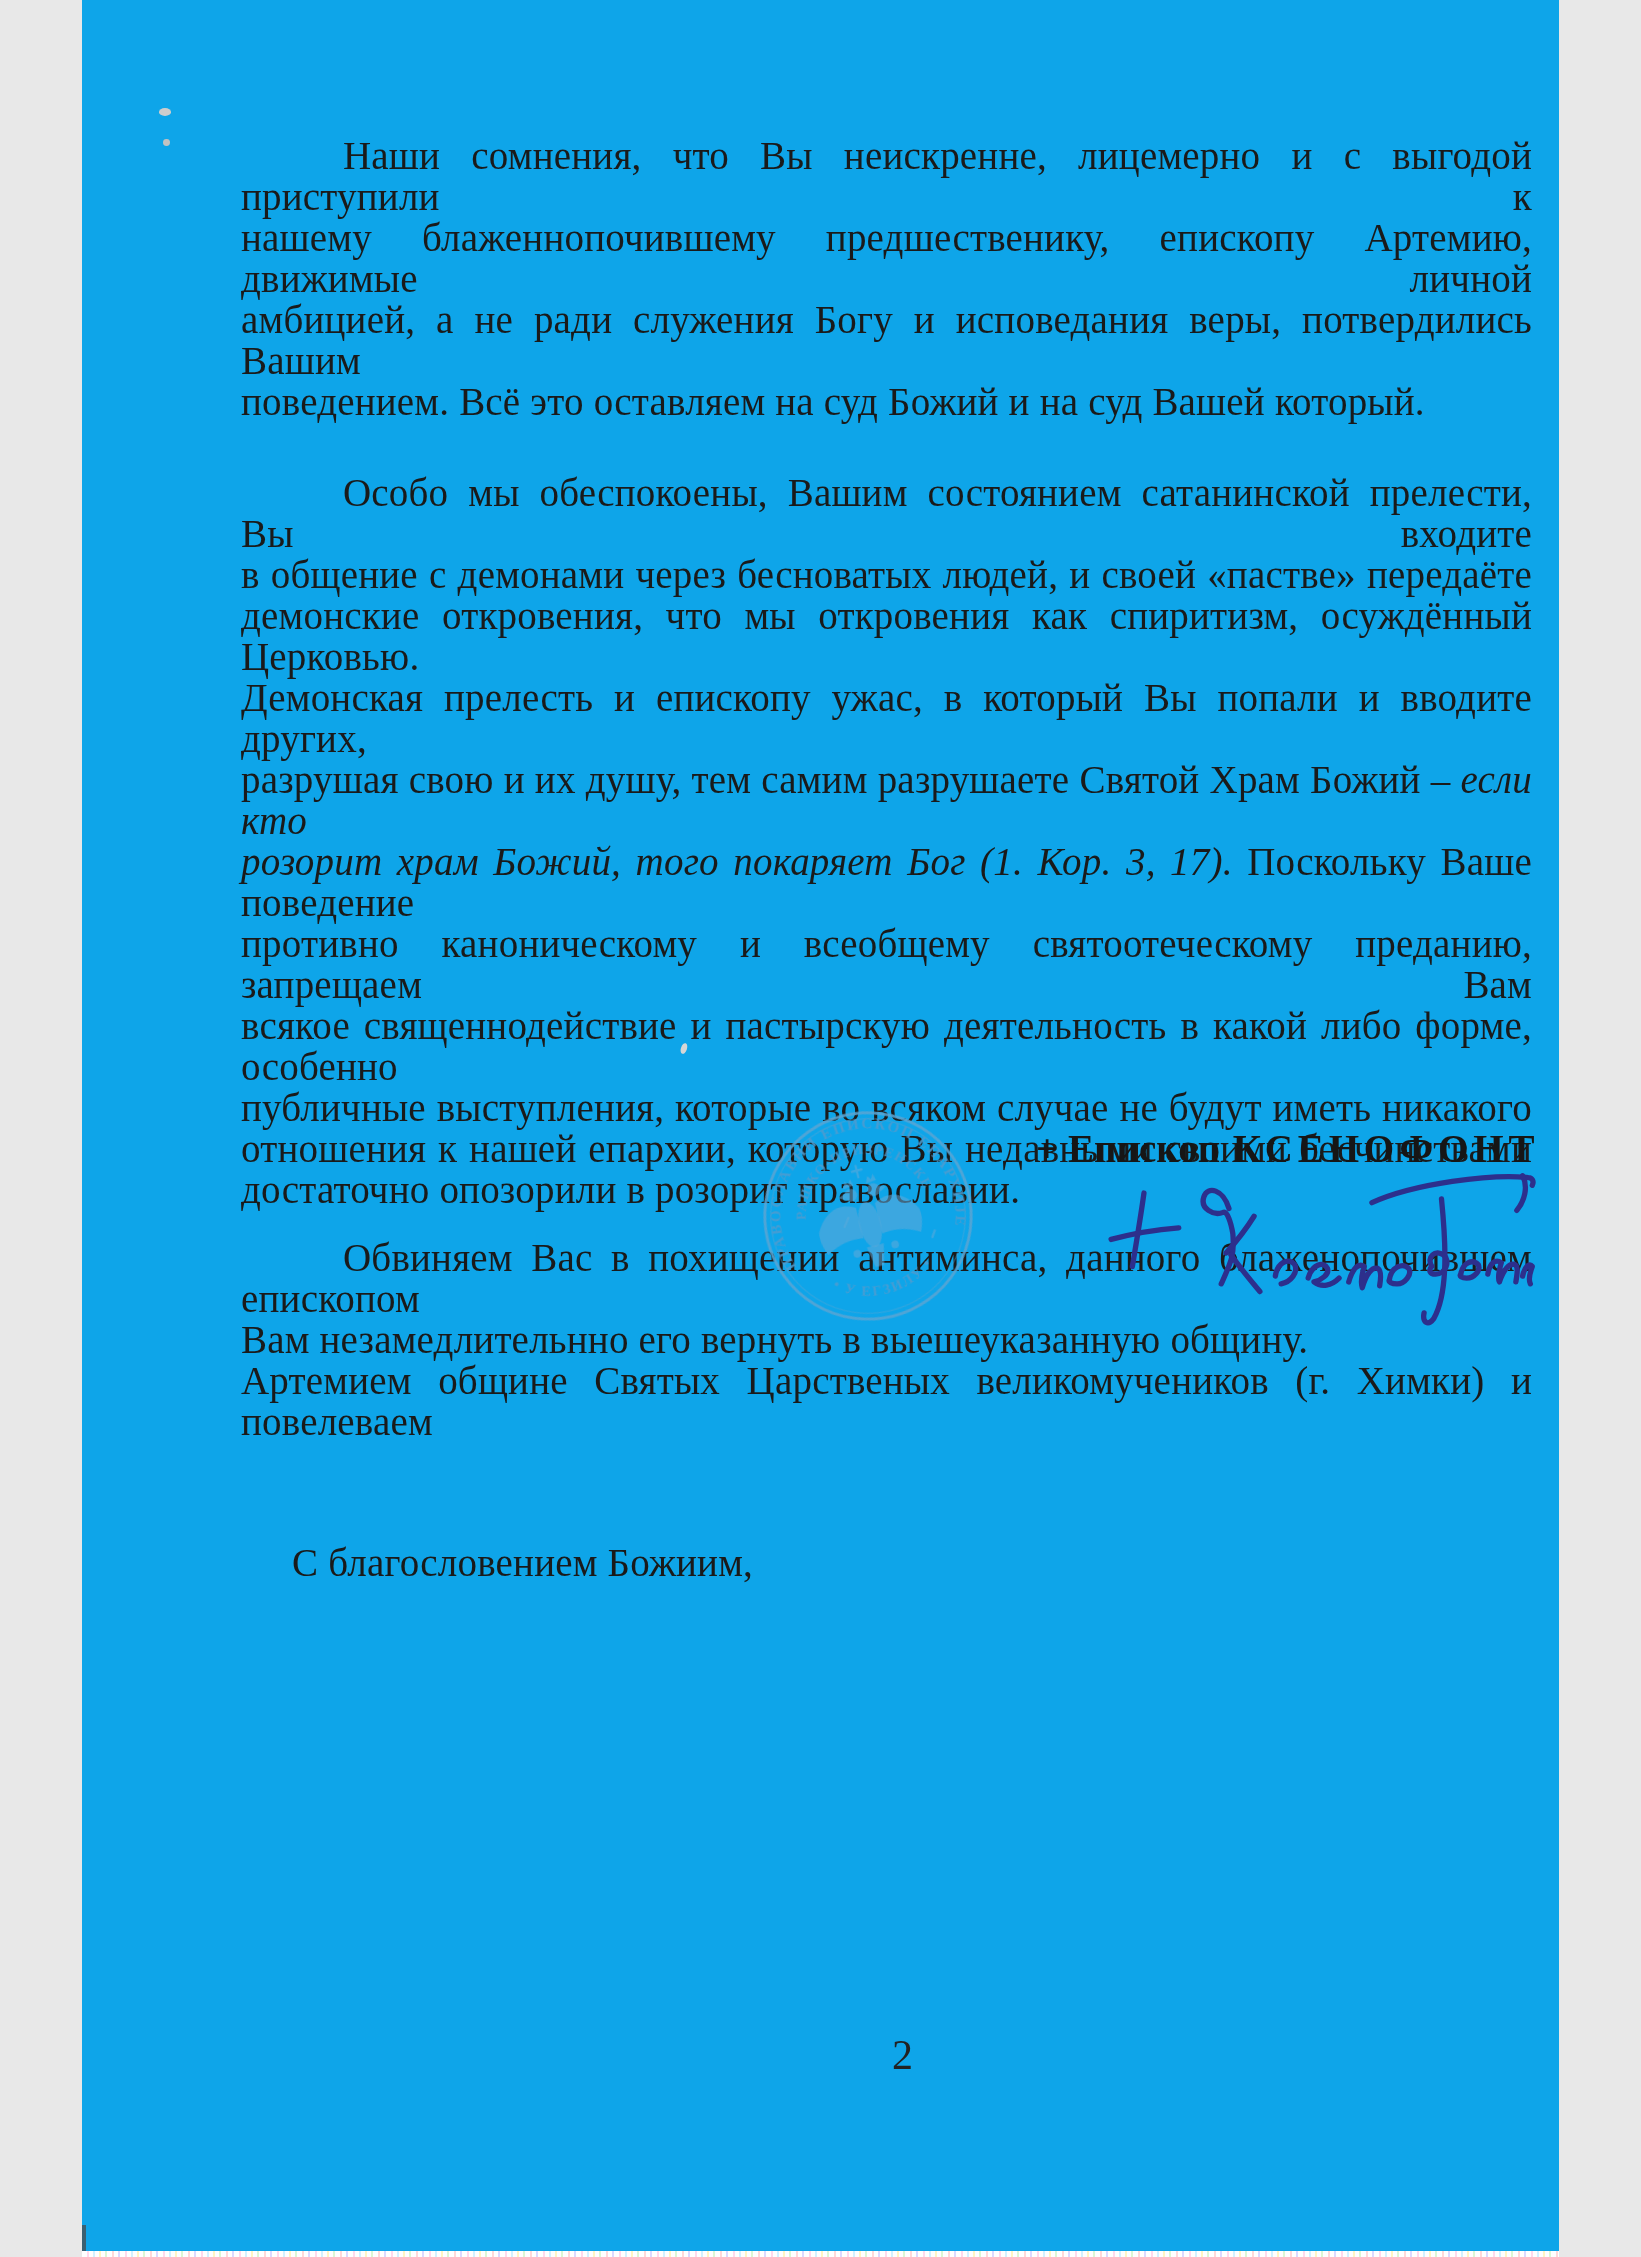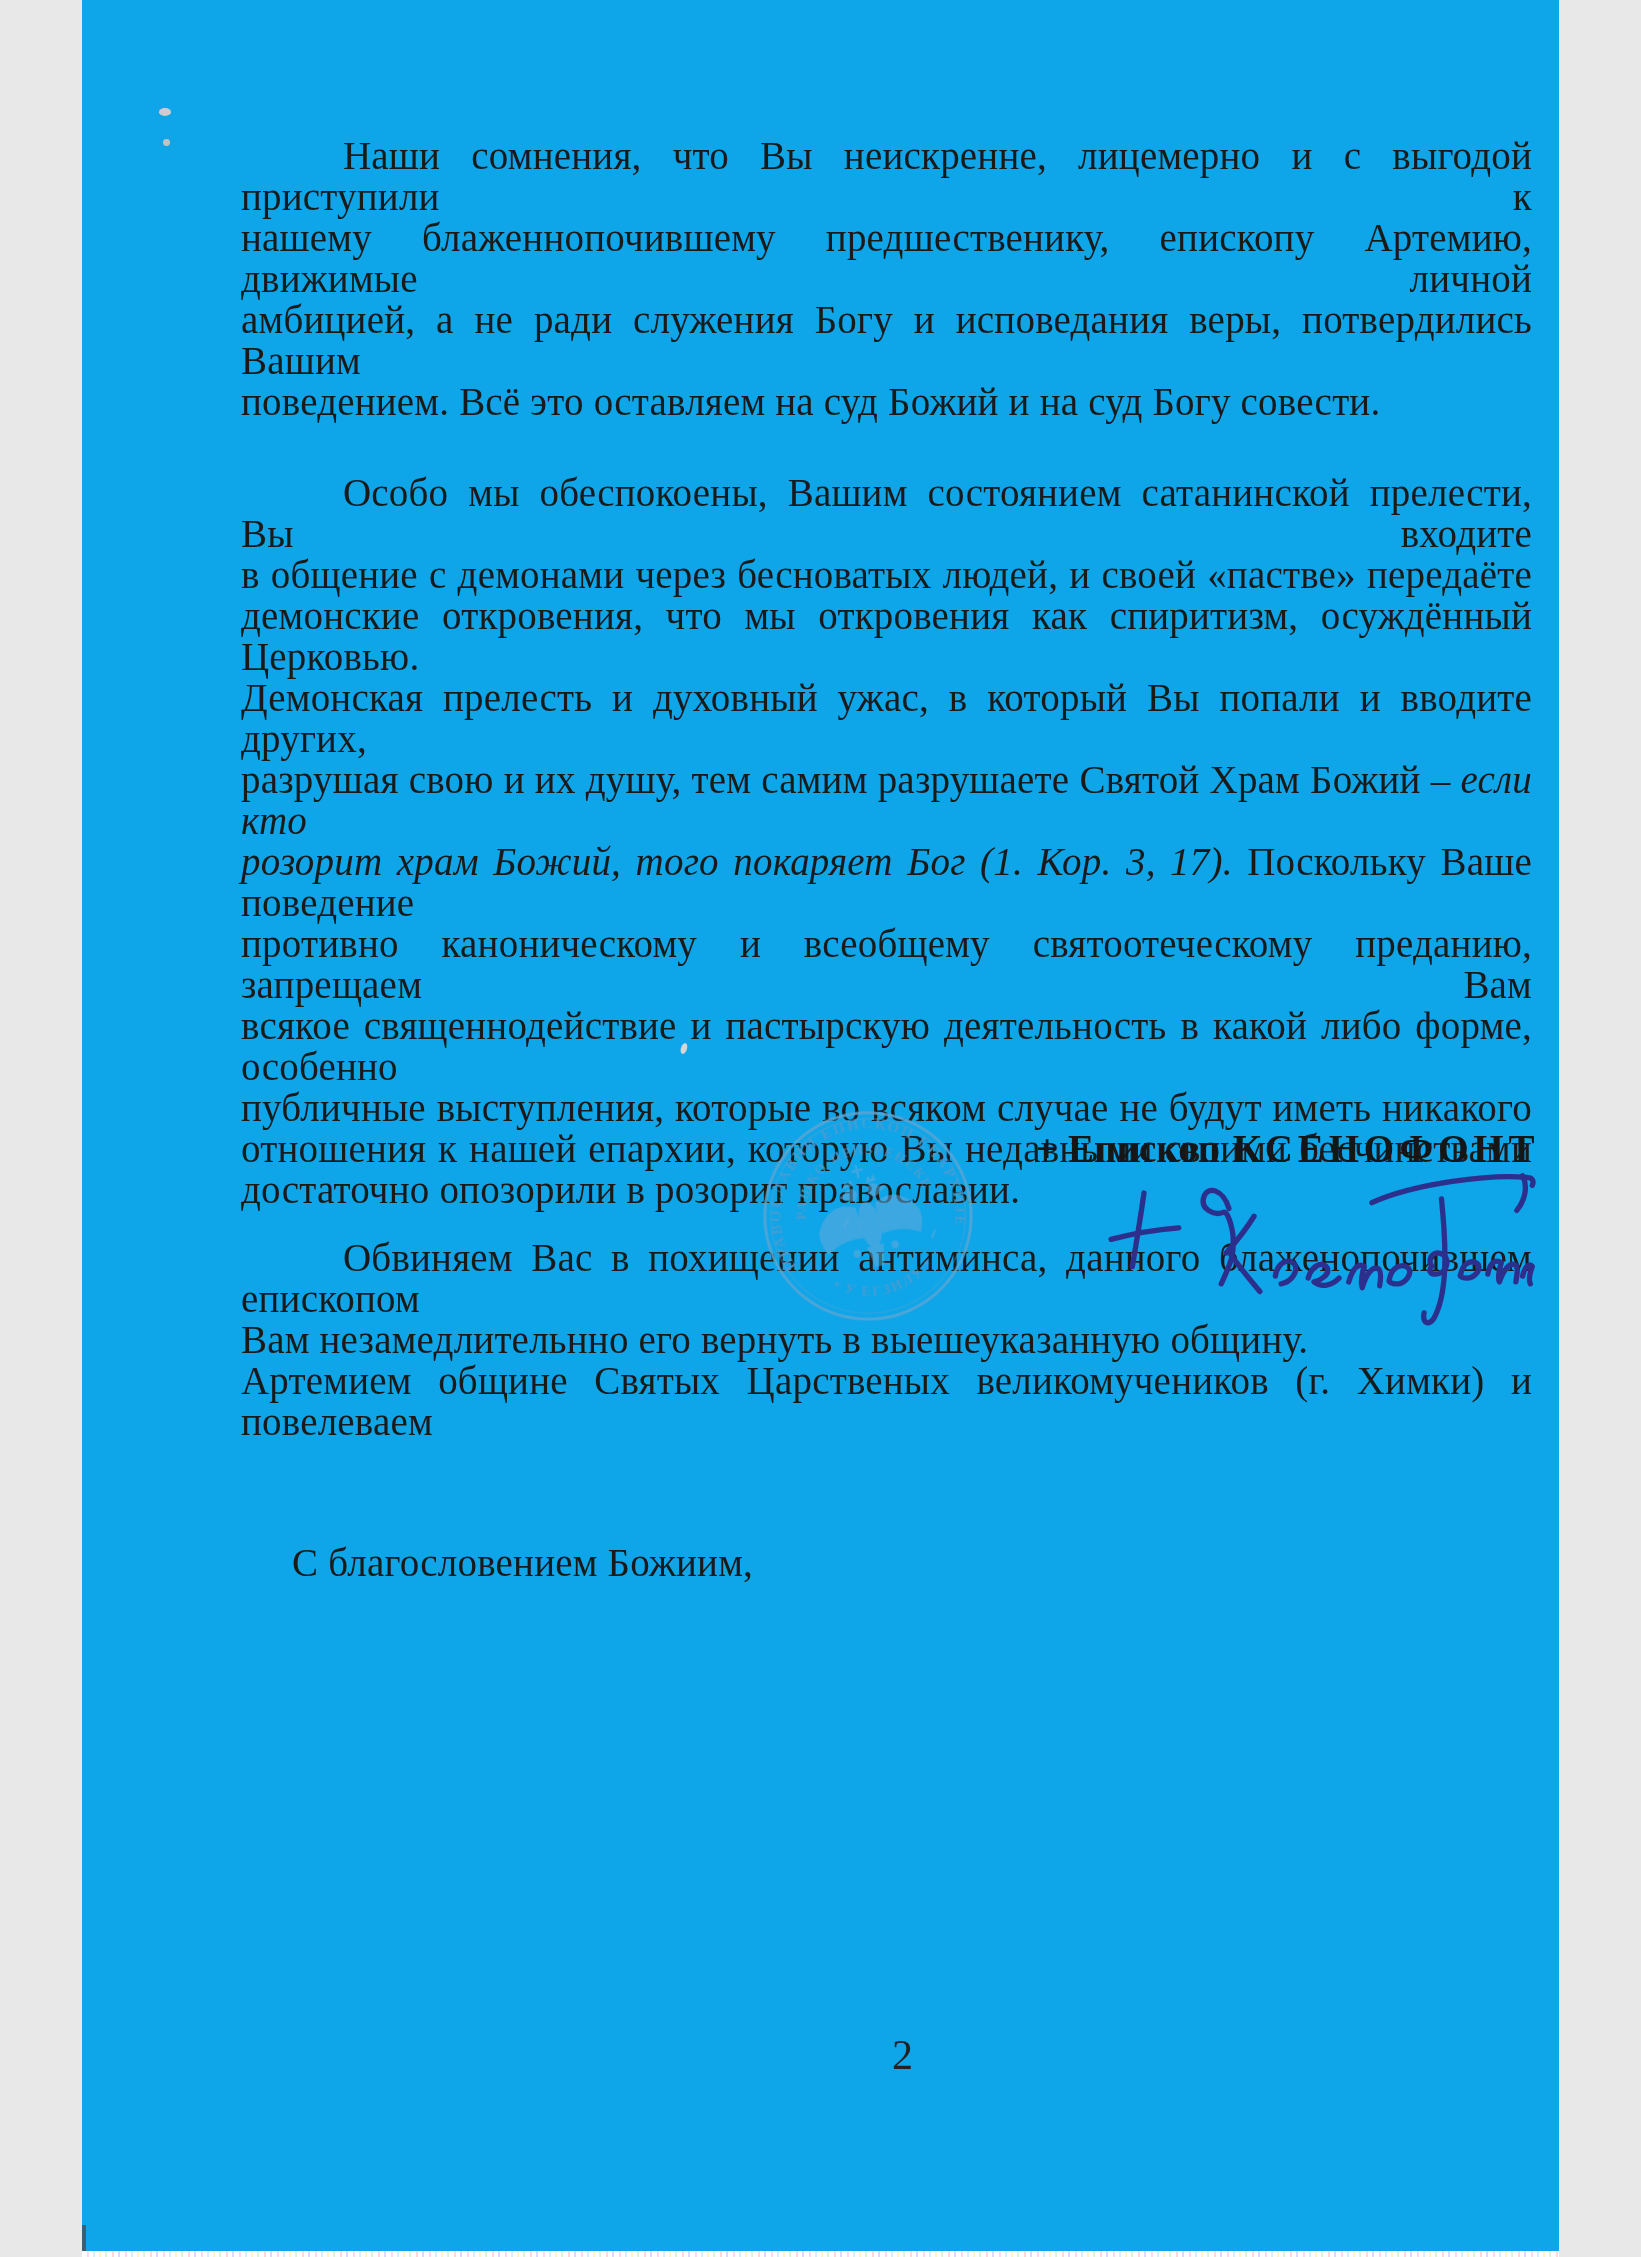--- a/index.html
+++ b/index.html
@@ -77,27 +77,27 @@
 <body>
 
 <div class="page">
 
   <div class="text-block">
     <div>
         <div class="para">
           <div class="line first"><span>Наши сомнения, что Вы неискренне, лицемерно и с выгодой приступили к</span></div>
           <div class="line"><span>нашему блаженнопочившему предшественику, епископу Артемию, движимые личной</span></div>
           <div class="line"><span>амбицией, а не ради служения Богу и исповедания веры, потвердились Вашим</span></div>
-          <div class="line last"><span>поведением. Всё это оставляем на суд Божий и на суд Богу совести.</span></div>
+          <div class="line last"><span>поведением. Всё это оставляем на суд Божий и на суд Вашей который.</span></div>
         </div>
         <div class="para">
           <div class="line first"><span>Особо мы обеспокоены, Вашим состоянием сатанинской прелести, Вы входите</span></div>
           <div class="line"><span>в общение с демонами через бесноватых людей, и своей «пастве» передаёте</span></div>
           <div class="line"><span>демонские откровения, что мы откровения как спиритизм, осуждённый Церковью.</span></div>
-          <div class="line"><span>Демонская прелесть и духовный ужас, в который Вы попали и вводите других,</span></div>
+          <div class="line"><span>Демонская прелесть и епископу ужас, в который Вы попали и вводите других,</span></div>
           <div class="line"><span>разрушая свою и их душу, тем самим разрушаете Святой Храм Божий – </span><em>если кто</em></div>
           <div class="line"><em>розорит храм Божий, того покаряет Бог (1. Кор. 3, 17).</em><span> Поскольку Ваше поведение</span></div>
           <div class="line"><span>противно каноническому и всеобщему святоотеческому преданию, запрещаем Вам</span></div>
           <div class="line"><span>всякое священнодействие и пастырскую деятельность в какой либо форме, особенно</span></div>
           <div class="line"><span>публичные выступления, которые во всяком случае не будут иметь никакого</span></div>
           <div class="line"><span>отношения к нашей епархии, которую Вы недавными своими бесчинствами</span></div>
           <div class="line last"><span>достаточно опозорили в розорит православии.</span></div>
         </div>
         <div class="para">
           <div class="line first"><span>Обвиняем Вас в похищении антиминса, данного блаженопочившем епископом</span></div>

